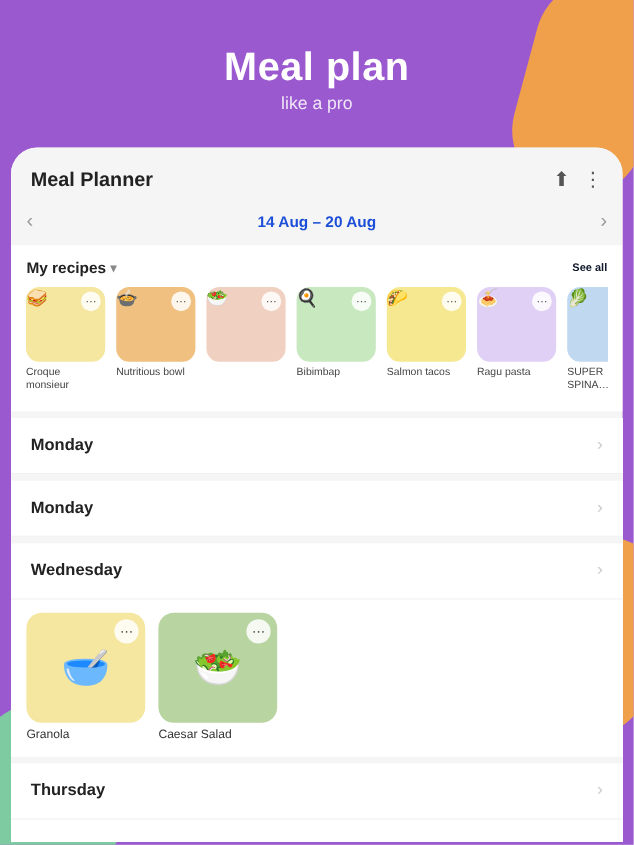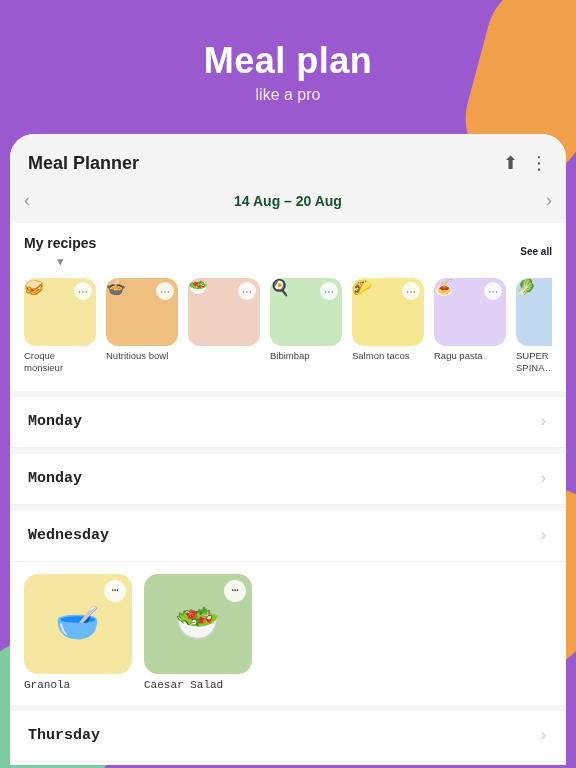--- a/index.html
+++ b/index.html
@@ -107,21 +107,21 @@
     .week-nav {
       display: flex;
       align-items: center;
       justify-content: space-between;
       padding: 6px 14px 12px;
       background: #f5f5f5;
     }
     .week-label {
       font-size: 14px;
       font-weight: 600;
-      color: #14532d;
+      color: #1d4ed8;
     }
     .nav-arrow {
       color: #999;
       font-size: 18px;
       cursor: pointer;
     }
 
     
     .recipes-section {
       background: white;
@@ -134,21 +134,20 @@
       justify-content: space-between;
       margin-bottom: 10px;
     }
     .recipes-label {
       font-size: 14px;
       font-weight: 600;
       color: #222;
       display: flex;
       align-items: center;
       gap: 4px;
-      flex-direction: column;
     }
     .see-all {
       font-size: 10px;
       color: #0f172a;
       font-weight: 600;
       cursor: pointer;
     }
 
     
     .recipes-strip {
@@ -197,21 +196,20 @@
     .days-list {
       background: #f5f5f5;
       overflow-y: auto;
       height: 390px;
     }
     .days-list::-webkit-scrollbar { display: none; }
 
     .day-item {
       background: white;
       margin-bottom: 6px;
-      font-family: Liberation Mono, monospace;
     }
     .day-header {
       display: flex;
       align-items: center;
       justify-content: space-between;
       padding: 16px 18px;
       cursor: pointer;
       border-bottom: 1px solid #f0f0f0;
     }
     .day-label {

